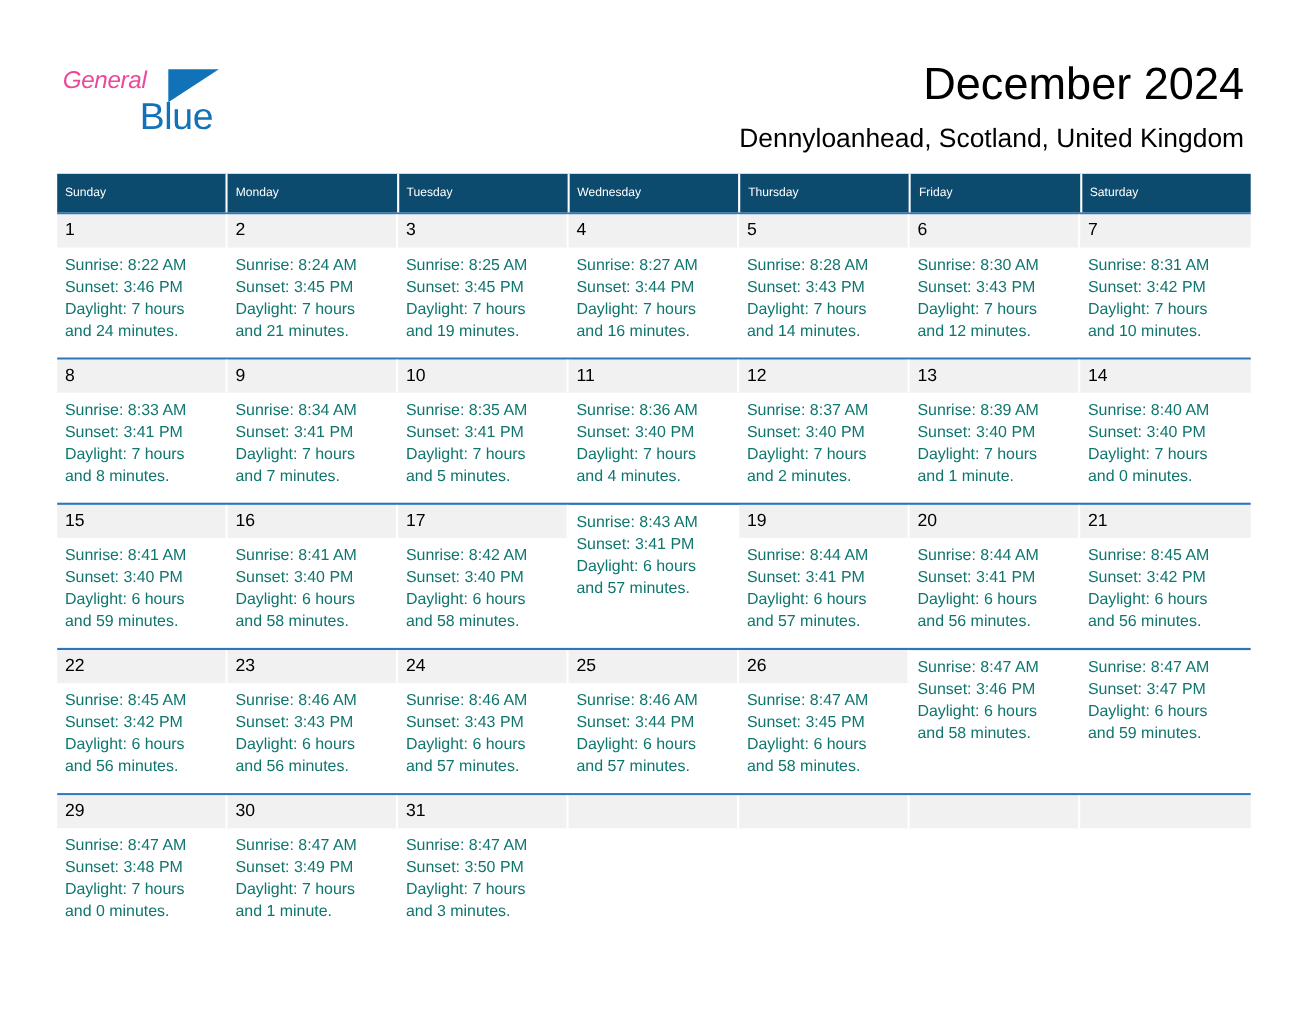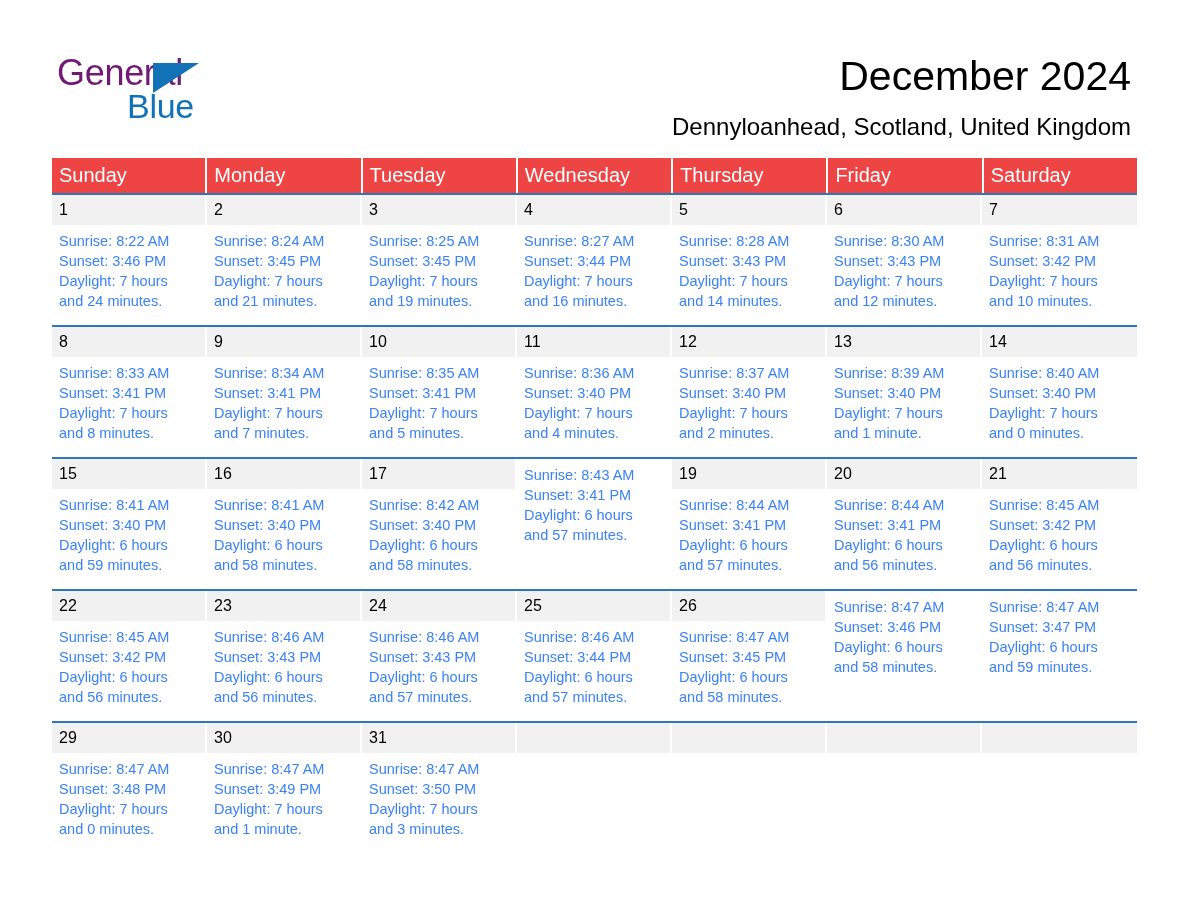--- a/index.html
+++ b/index.html
@@ -33,24 +33,25 @@
     position: absolute;
     left: 57px;
     top: 54px;
     width: 260px;
     height: 70px;
   }
   .logo-general {
     position: absolute;
     left: 0;
     top: 0;
-    font-size: 36px;
+    font-size: 22px;
     letter-spacing: -0.3px;
-    color: #701a75;
+    color: #ec4899;
     line-height: 38px;
+    font-style: italic;
   }
   .logo-triangle {
     position: absolute;
     left: 96px;
     top: 9px;
     width: 0;
     height: 0;
     border-left: 46px solid #1272b8;
     border-bottom: 30px solid transparent;
   }
@@ -92,23 +93,23 @@
     top: 158px;
     width: 1085px;
   }
   .weekday-header {
     display: flex;
     width: 100%;
     background: #ffffff;
   }
   .weekday {
     flex: 1 1 0;
-    background: #ef4444;
+    background: #0c4a6e;
     color: #ffffff;
-    font-size: 20px;
+    font-size: 11px;
     line-height: 20px;
     padding: 7px 0 8px 7px;
     box-sizing: border-box;
     border-right: 2px solid #ffffff;
     white-space: nowrap;
   }
   .weekday:last-child { border-right: none; }
 
   .week {
     width: 100%;
@@ -136,21 +137,21 @@
     color: #000000;
     box-sizing: border-box;
     height: 30px;
     border-right: 2px solid #ffffff;
   }
   .day-cell:last-child .day-number { border-right: none; }
   .day-info {
     padding: 6px 6px 17px 7px;
     font-size: 14.5px;
     line-height: 20px;
-    color: #3b82f6;
+    color: #0f766e;
     height: 100px;
     box-sizing: border-box;
   }
   .day-info div { white-space: nowrap; }
   .day-cell.empty .day-number { color: transparent; }
 </style>
 </head>
 <body>
 
 <div class="page">

